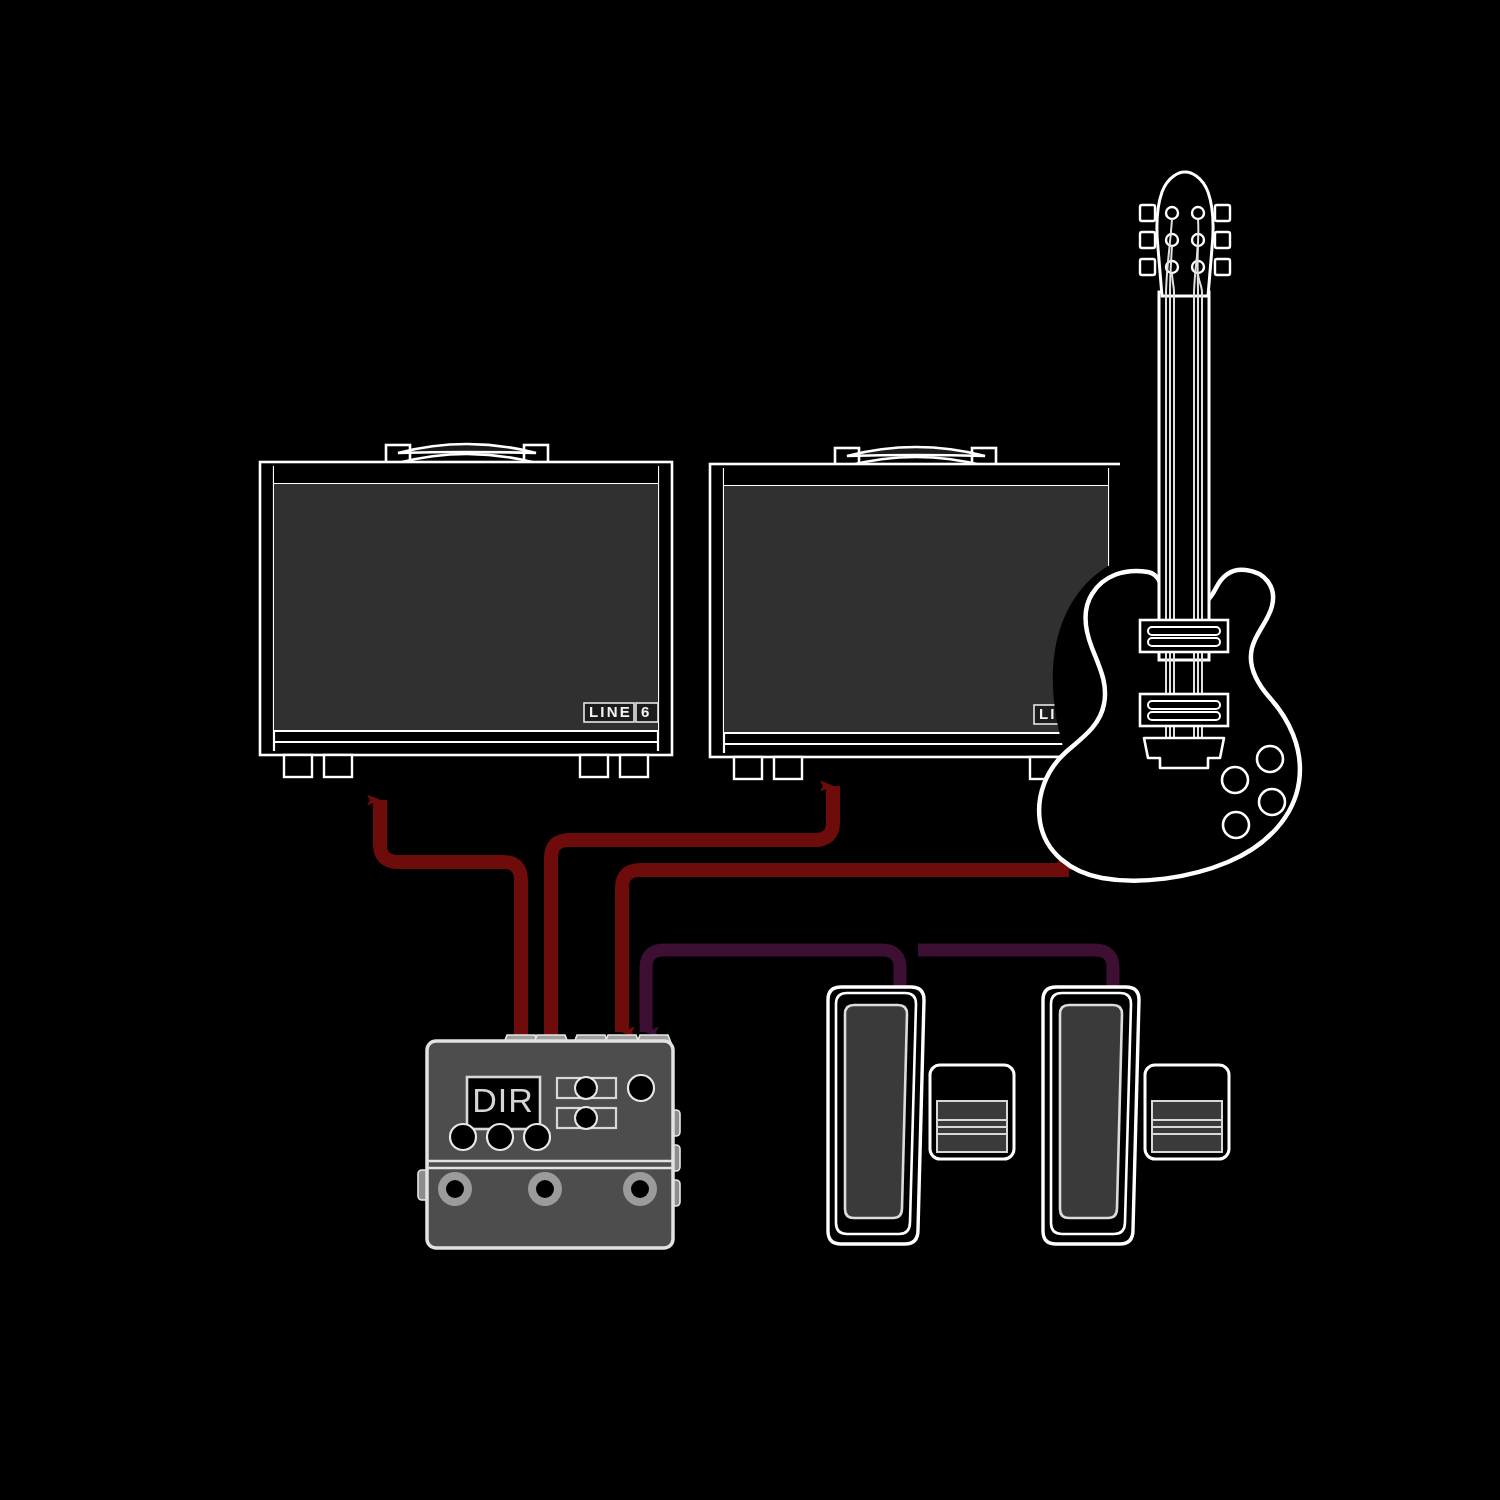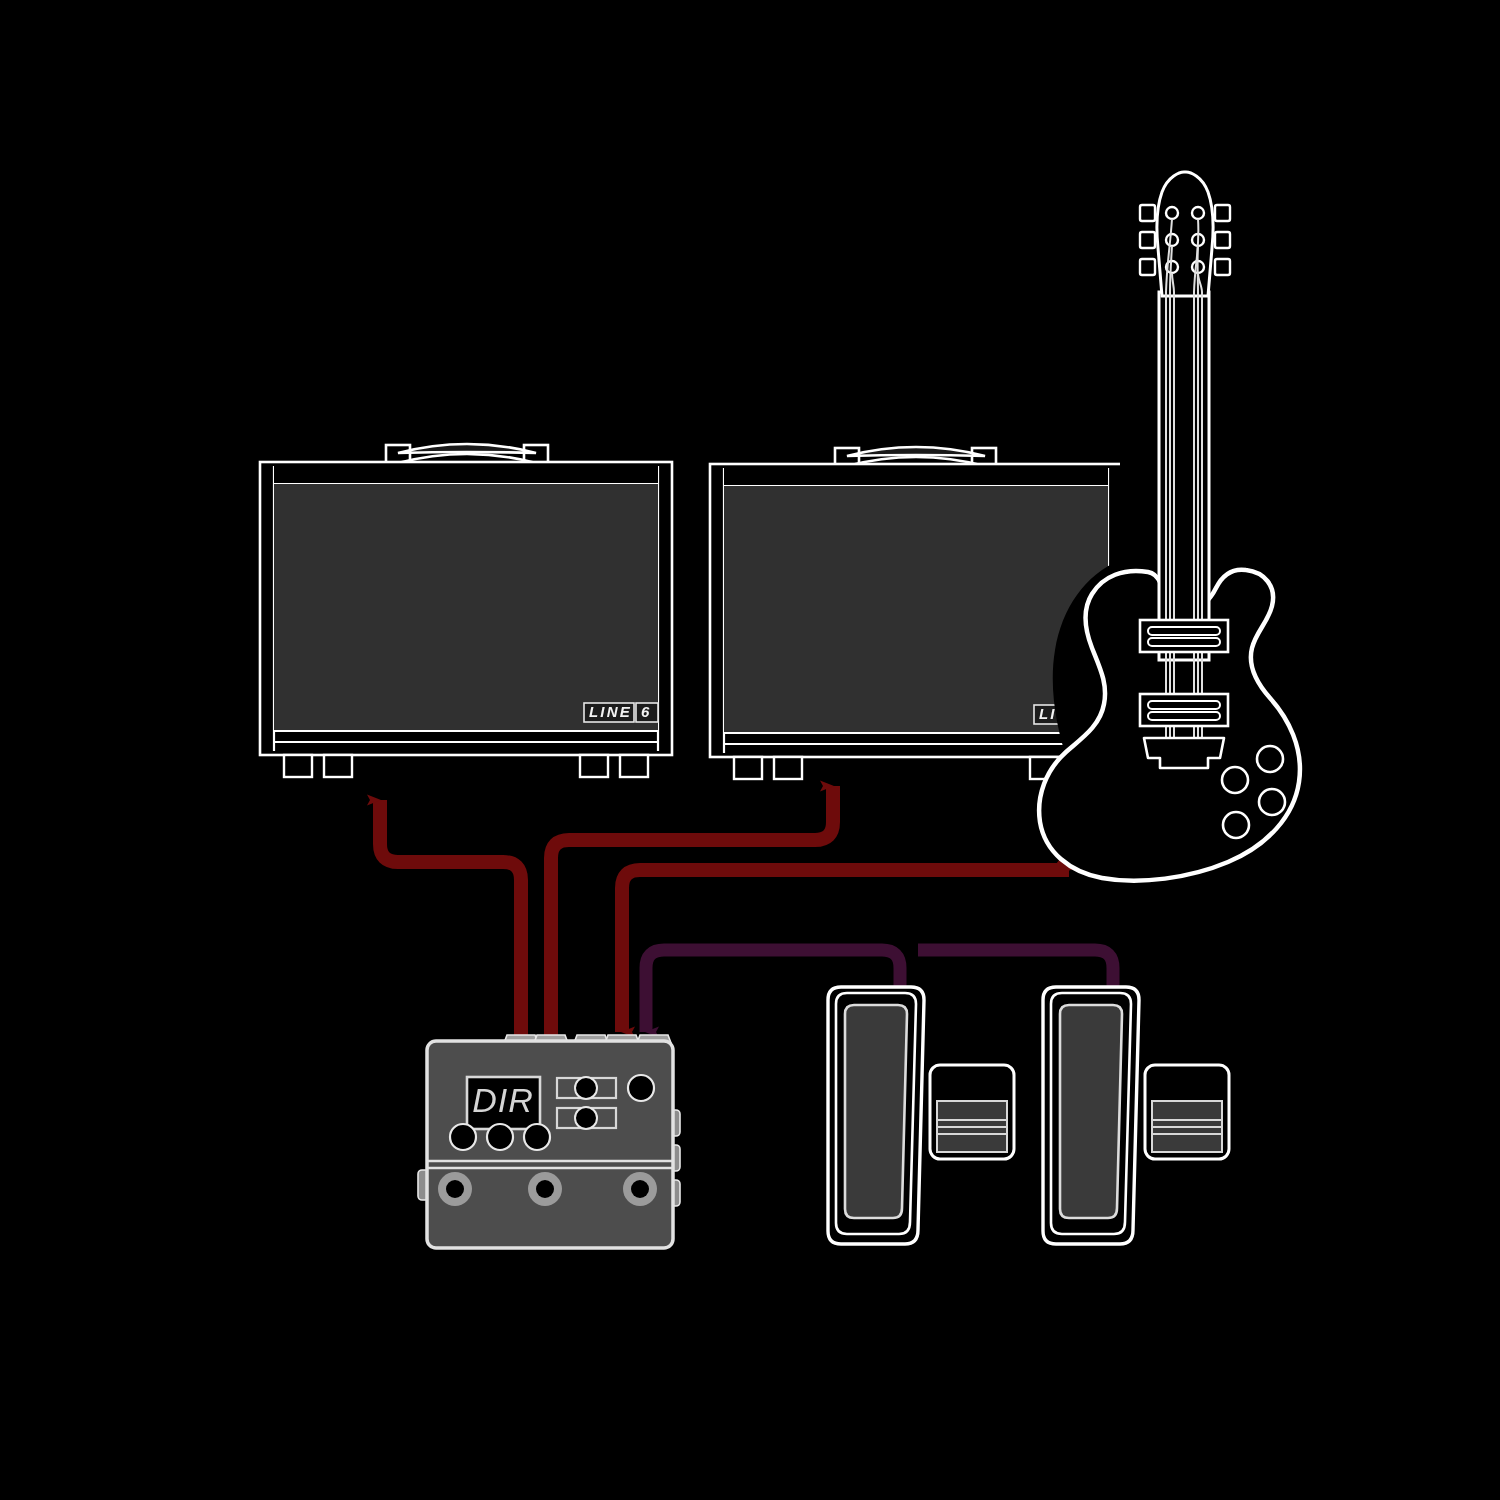--- a/index.html
+++ b/index.html
@@ -12,21 +12,20 @@
     width: 1500px;
     height: 1500px;
     overflow: hidden;
     font-family: "Liberation Sans", sans-serif;
   }
   #stage {
     position: relative;
     width: 1500px;
     height: 1180px;
     background: #15803d;
-    font-style: italic;
   }
   #diagram {
     position: absolute;
     left: 0;
     top: 0;
     width: 1500px;
     height: 1500px;
     display: block;
   }
   .lbl-dir {

